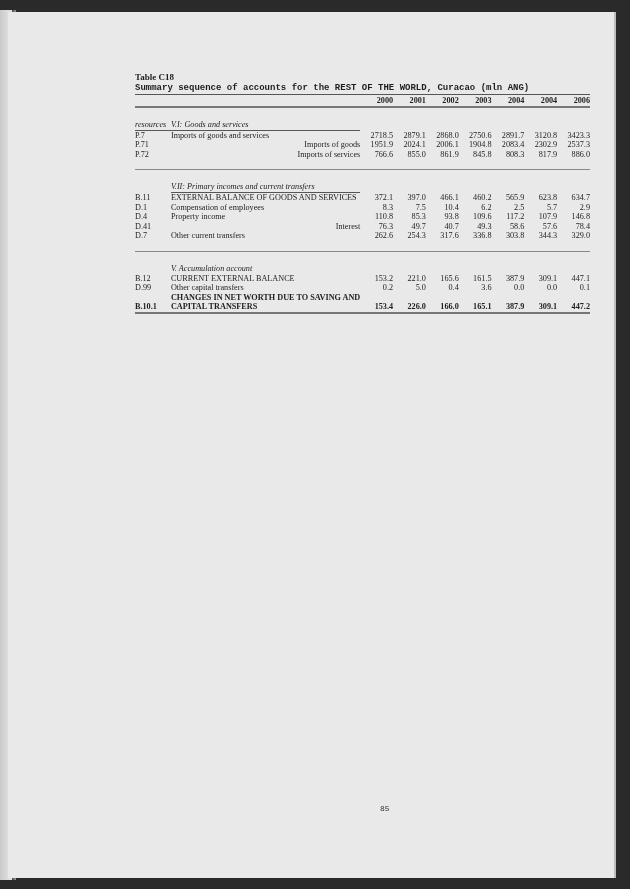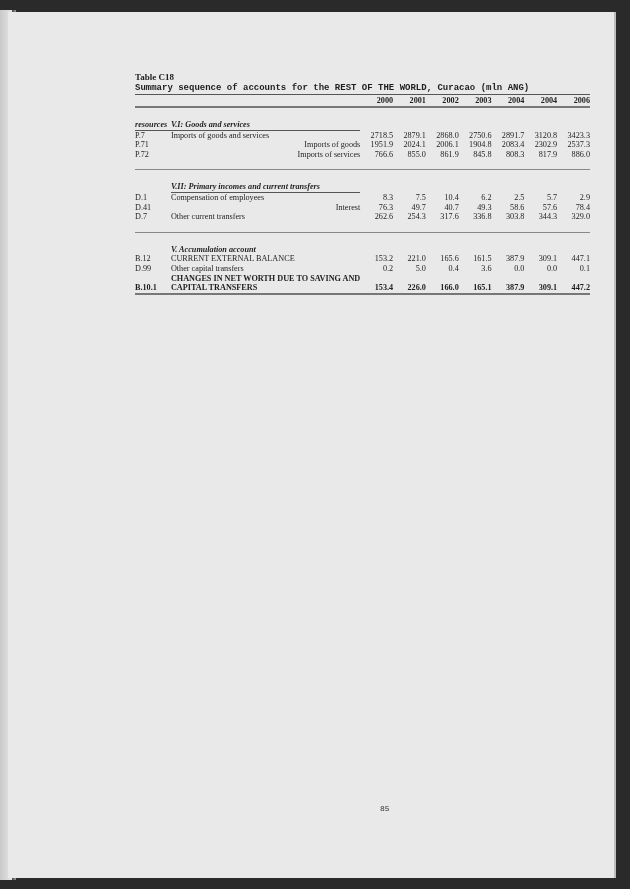--- a/index.html
+++ b/index.html
@@ -27,21 +27,21 @@
   }
   .table-id { font-weight:bold; font-size:9px; line-height:11px; }
   .table-title { font-weight:bold; font-size:9px; line-height:11px; border-bottom:1px solid #555;font-family:Liberation Mono, monospace; }
   table { width:100%; border-collapse:collapse; font-size:8.2px; }
   td { padding:0; line-height:9.6px; white-space:nowrap; vertical-align:bottom; }
   td.code { width:34px; }
   td.num { text-align:right; width:33px; }
   th { font-weight:bold; text-align:right; font-size:8.2px; line-height:11px; padding:0; }
   .hdr-row th { border-bottom:2px solid #777; }
   .spacer td { height:12px; }
-  .sec td { font-style:italic; font-weight:bold; }
+  .sec td { font-style:italic; font-weight:normal; }
   .sec-line td { border-bottom:1px solid #555; }
   .sep td { border-bottom:1px solid #888; height:10px; }
   .indent { padding-left:8px;text-align:right; }
   .bold td { font-weight:bold; }
   .last td { border-bottom:2px solid #777; }
   .pagenum {
     position:absolute; left:372px; top:792px; font-size:8px; color:#333;
     font-family:Liberation Mono, monospace;
   }
 </style>
@@ -117,29 +117,51 @@
       <tr class="spacer">
             <td colspan="9"></td>
           </tr>
 
       <tr class="sec">
         <td></td>
         <td style="border-bottom:1px solid #555">V.II: Primary incomes and current transfers</td>
         <td colspan="7"></td>
       </tr>
       <tr>
+        <td class="code">B.11</td>
+        <td>EXTERNAL BALANCE OF GOODS AND SERVICES</td>
+        <td class="num">372.1</td>
+        <td class="num">397.0</td>
+        <td class="num">466.1</td>
+        <td class="num">460.2</td>
+        <td class="num">565.9</td>
+        <td class="num">623.8</td>
+        <td class="num">634.7</td>
+      </tr>
+      <tr>
         <td class="code">D.1</td>
         <td>Compensation of employees</td>
         <td class="num">8.3</td>
         <td class="num">7.5</td>
         <td class="num">10.4</td>
         <td class="num">6.2</td>
         <td class="num">2.5</td>
         <td class="num">5.7</td>
         <td class="num">2.9</td>
+      </tr>
+      <tr>
+        <td class="code">D.4</td>
+        <td>Property income</td>
+        <td class="num">110.8</td>
+        <td class="num">85.3</td>
+        <td class="num">93.8</td>
+        <td class="num">109.6</td>
+        <td class="num">117.2</td>
+        <td class="num">107.9</td>
+        <td class="num">146.8</td>
       </tr>
       <tr>
         <td class="code">D.41</td>
         <td class="indent">Interest</td>
         <td class="num">76.3</td>
         <td class="num">49.7</td>
         <td class="num">40.7</td>
         <td class="num">49.3</td>
         <td class="num">58.6</td>
         <td class="num">57.6</td>

